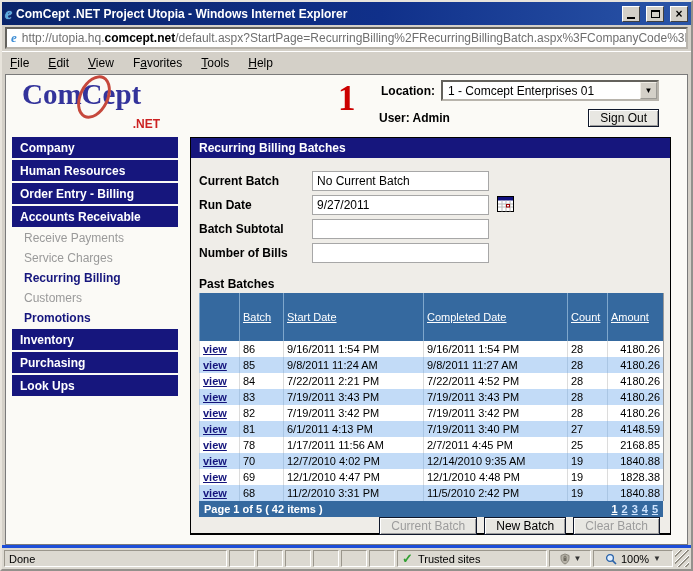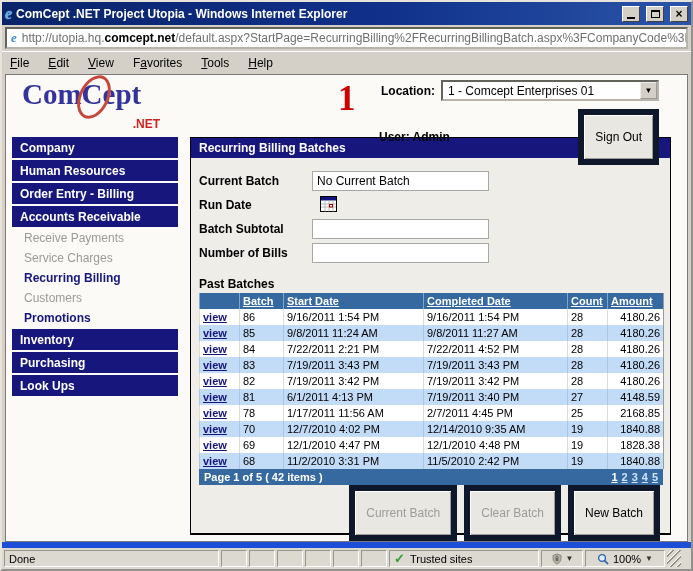--- a/index.html
+++ b/index.html
@@ -65,22 +65,22 @@
   .combo{width:218px;height:21px;background:#fff;border:2px inset #b8b4ac;
     position:relative;display:flex;align-items:center;padding:0 20px 0 5px;
     font-size:12px;white-space:nowrap;overflow:hidden;}
   .combo-btn{position:absolute;right:0;top:0;bottom:0;width:17px;background:#d4d0c8;
     border:1px outset #f0ede6;display:flex;align-items:center;justify-content:center;
     font-size:8px;color:#000;}
   .user-row{display:flex;align-items:center;justify-content:space-between;margin-top:8px;}
   .user-text{font-weight:bold;font-size:12px;}
 
   .btn{font-family:inherit;font-size:12px;color:#000;background:#e8e7e2;
-    border:6px solid #0f172a;box-shadow:inset 1px 1px 0 #fff,inset -1px -1px 0 #9c9c9c;
-    padding:15px 11px;cursor:default;}
+    border:1px solid #0f172a;box-shadow:inset 1px 1px 0 #fff,inset -1px -1px 0 #9c9c9c;
+    padding:1px 11px;cursor:default;}
   .btn:disabled,.btn.disabled{color:#9c9c9c;}
 
   
   .page-body{flex:1;display:flex;padding:2px 0 0 6px;}
   .sidebar{width:166px;flex:0 0 166px;display:flex;flex-direction:column;gap:2px;}
   .side-header{background:#16167d;color:#fff;font-weight:bold;font-size:12px;
     padding:4px 8px 3px;cursor:default;}
   .side-sub{font-size:12px;padding:2px 0 2px 12px;cursor:default;}
   .side-sub.gray{color:#9a9a9a;}
   .side-sub.navy{color:#16167d;font-weight:bold;}
@@ -95,22 +95,22 @@
   .form-label{width:113px;font-weight:bold;font-size:12px;}
   .form-input{width:177px;height:20px;background:#fff;border:1px solid #a7a7a7;
     font-family:inherit;font-size:12px;padding:0 4px;}
   .cal-btn{margin-left:7px;width:18px;height:17px;padding:0;border:none;
     background:transparent;cursor:default;}
 
   .past-label{font-weight:bold;font-size:12px;margin:11px 0 2px 8px;}
 
   .batch-table{margin-left:8px;width:464px;border-collapse:collapse;
     table-layout:fixed;font-size:11px;background:#fff;border-right:1px solid #9a9a9a;}
-  .batch-table th{background:#35699f;color:#fff;font-weight:bold;text-align:left;
-    padding:2px 3px;border-left:1px solid #7fa7cc;white-space:nowrap;overflow:hidden;}
+  .batch-table th{background:#35699f;color:#fff;font-weight:normal;text-align:left;
+    padding:18px 3px;border-left:1px solid #7fa7cc;white-space:nowrap;overflow:hidden;}
   .batch-table th.sortable{text-decoration:underline;cursor:default;}
   .batch-table td{padding:1px 3px;height:16px;border-left:1px solid #dcdcdc;
     white-space:nowrap;overflow:hidden;color:#000;}
   .batch-table tr.alt{background:#c2dbf7;}
   .batch-table tr.alt td{border-left-color:#aac6e4;}
   .col-view{width:40px;} .col-batch{width:44px;} .col-start{width:140px;}
   .col-comp{width:144px;} .col-count{width:40px;} .col-amt{width:56px;text-align:right;}
   .view-link{color:#14147c;font-weight:bold;text-decoration:underline;cursor:default;}
 
   .pager{width:464px;margin-left:8px;background:#35699f;color:#fff;font-size:11px;
@@ -118,21 +118,21 @@
     padding:2px 5px;}
   .pager-pages a,.pager-pages span{margin-left:4px;text-decoration:underline;cursor:default;}
   .page-current{color:#fff;}
   .page-link{color:#cfe4ff;}
 
   .actions{margin-top:auto;display:flex;justify-content:flex-end;gap:7px;
     padding:0 10px 14px;}
 
   
   .statusbar{flex:0 0 23px;background:#dcd9d1;display:flex;align-items:stretch;
-    padding:2px 10px 2px 2px;font-size:11px;border-top:6px solid #1d4ed8;}
+    padding:2px 2px 2px 2px;font-size:11px;border-top:3px solid #1d4ed8;}
   .sb-pane{border:1px solid;border-color:#9a968c #fff #fff #9a968c;
     display:flex;align-items:center;padding:0 4px;margin-right:2px;
     white-space:nowrap;overflow:hidden;}
   .sb-done{flex:1;}
   .sb-small{width:26px;flex:0 0 26px;}
   .sb-trusted{width:150px;flex:0 0 150px;gap:5px;}
   .check{color:#33a033;font-weight:bold;font-size:13px;}
   .sb-zone{width:42px;flex:0 0 42px;justify-content:center;gap:3px;}
   .sb-zoom{width:80px;flex:0 0 80px;gap:4px;justify-content:center;}
   .dd-arrow{font-size:8px;color:#333;}
@@ -219,20 +219,21 @@
       <div class="main-panel">
         <div class="main-title">Recurring Billing Batches</div>
 
         <div class="form-area">
           <div class="form-row">
             <span class="form-label">Current Batch</span>
             <input class="form-input" value="No Current Batch" style="">
           </div>
           <div class="form-row">
             <span class="form-label">Run Date</span>
+            <input class="form-input" value="9/27/2011" style="">
             <button class="cal-btn"><svg width="17" height="16" viewBox="0 0 17 16">
                   <rect x="0.5" y="0.5" width="16" height="15" fill="#fff" stroke="#000"></rect>
                   <rect x="1" y="1" width="15" height="3.5" fill="#10107e"></rect>
                   <path d="M1 8h15M1 11h15M5 4.5v11M9 4.5v11M13 4.5v11" stroke="#b9b9b9" stroke-width="1"></path>
                   <rect x="9.5" y="8.5" width="3" height="2.5" fill="none" stroke="#a00000"></rect>
                 </svg></button>
           </div>
           <div class="form-row">
             <span class="form-label">Batch Subtotal</span>
             <input class="form-input" value="" style="">
@@ -348,22 +349,22 @@
             </tbody>
         </table>
 
         <div class="pager">
           <span>Page 1 of 5 ( 42 items )</span>
           <span class="pager-pages"><span class="page-current">1</span><a class="page-link">2</a><a class="page-link">3</a><a class="page-link">4</a><a class="page-link">5</a></span>
         </div>
 
         <div class="actions">
             <button class="btn disabled" disabled="">Current Batch</button>
+            <button class="btn">New Batch</button>
             <button class="btn disabled" disabled="">Clear Batch</button>
-            <button class="btn">New Batch</button>
           </div>
       </div>
     </div>
   </div>
 
   <div class="statusbar">
     <div class="sb-pane sb-done">Done</div>
     <div class="sb-pane sb-small"></div>
     <div class="sb-pane sb-small"></div>
     <div class="sb-pane sb-small"></div>

